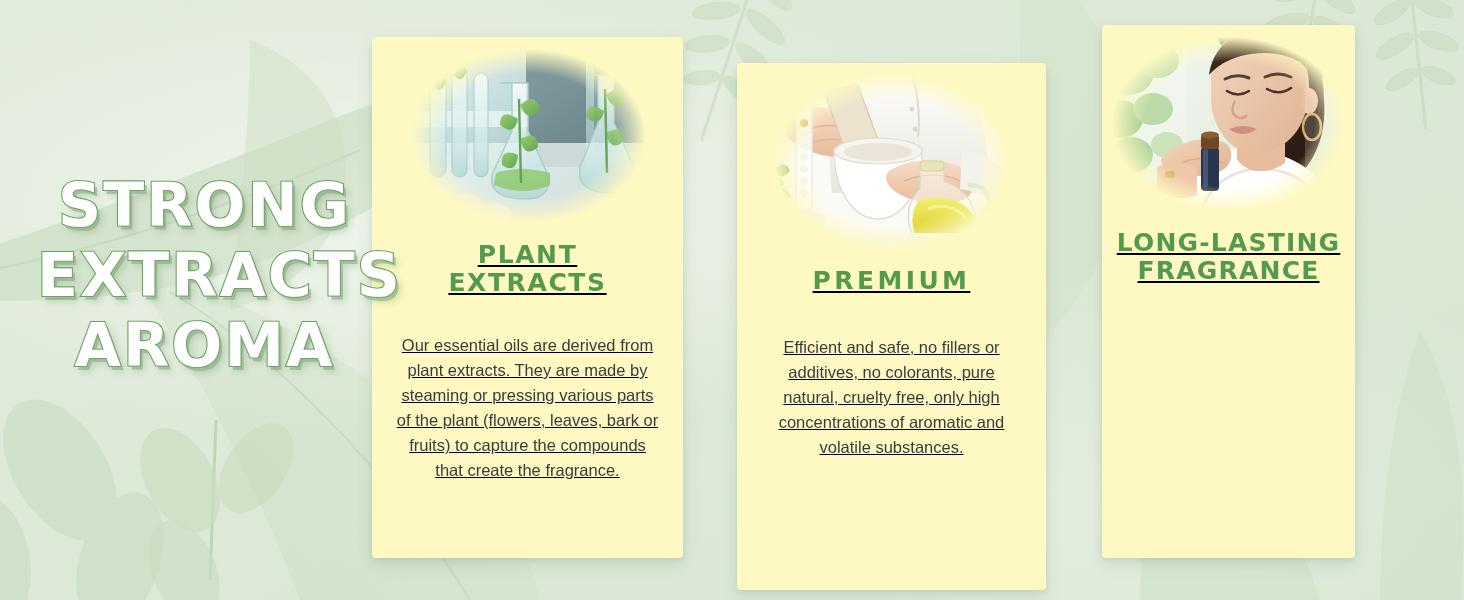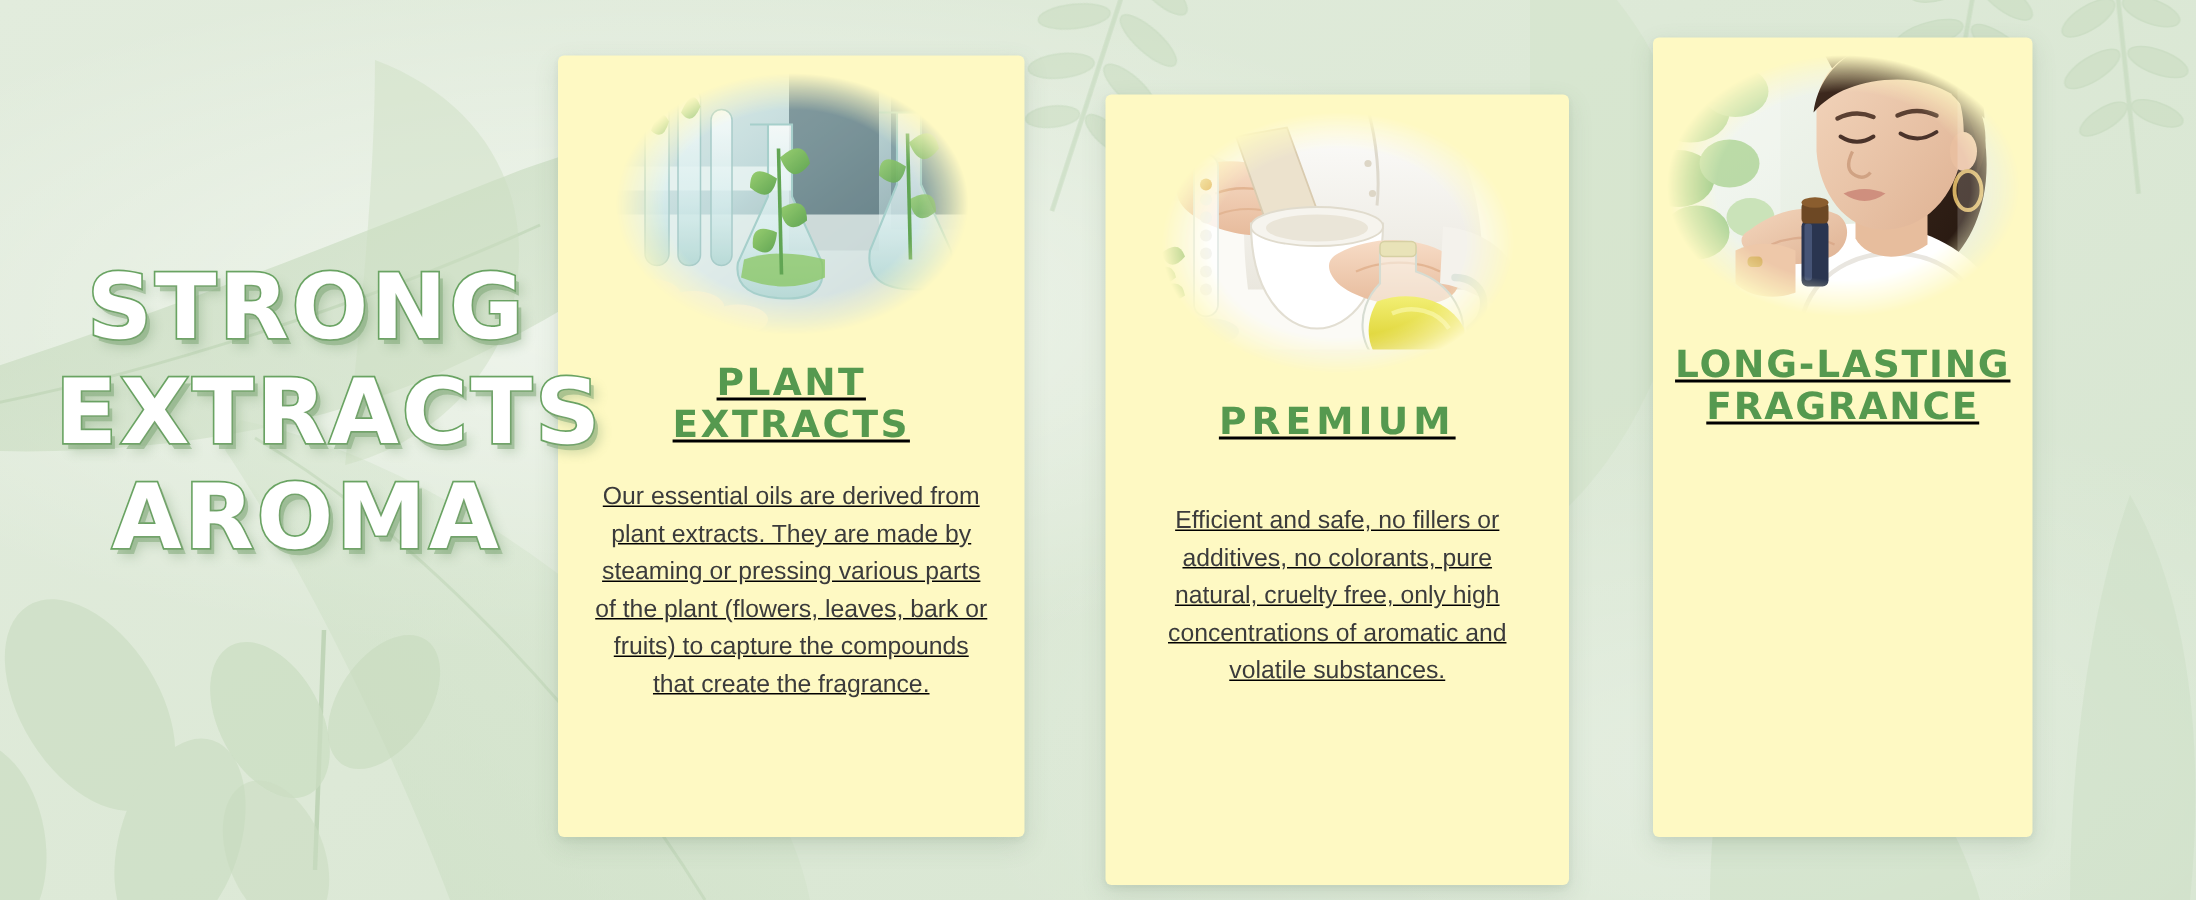--- a/index.html
+++ b/index.html
@@ -112,21 +112,21 @@
 
   .card-body {
     margin: 0;
     padding: 0 24px;
     font-family: "Liberation Sans", sans-serif;
     font-size: 16.5px;
     line-height: 1.52;
     color: #3b3b3b;
     text-align: center;
   }
-  .card-1 .card-body { margin-top: 22px; padding: 0 22px; }
+  .card-1 .card-body { margin-top: 36px; padding: 0 22px; }
   .card-2 .card-body { margin-top: 40px; padding: 0 24px; }
   .card-3 .card-body { margin-top: 20px; padding: 0 22px; }
 </style>
 </head>
 <body>
 
 <div class="banner">
 
   <div class="bg-layer">
     <div class="bg-wash"></div>

